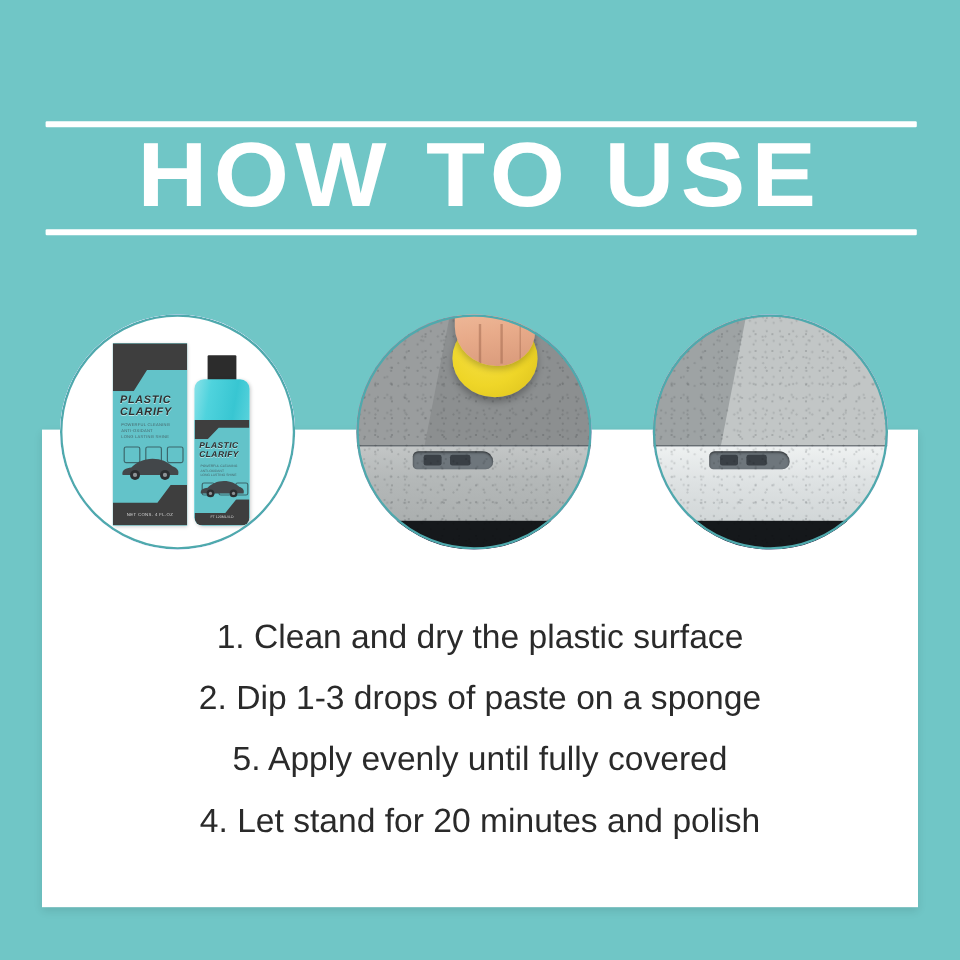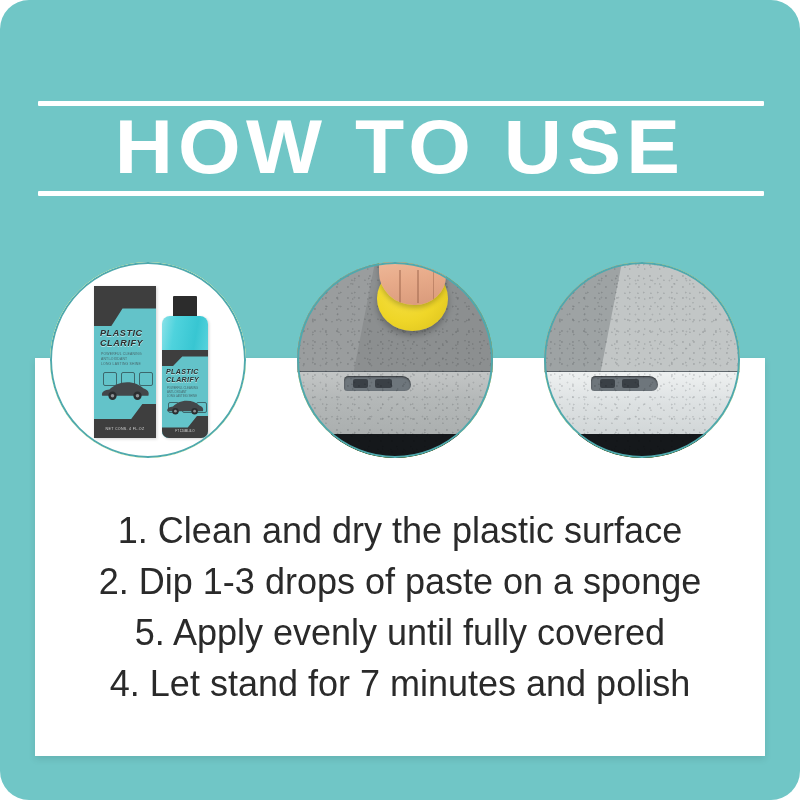--- a/index.html
+++ b/index.html
@@ -12,21 +12,20 @@
     font-family: "Liberation Sans", "DejaVu Sans", sans-serif;
   }
 
   
   .poster {
     position: relative;
     width: 800px;
     height: 800px;
     overflow: hidden;
     background: #70c6c6;
-    border-radius: 29px;
   }
 
   
   .title-block {
     position: absolute;
     left: 0;
     top: 95px;
     width: 800px;
     height: 110px;
   }
@@ -69,21 +68,21 @@
     box-shadow: 0 3px 7px rgba(0,0,0,0.10);
   }
 
   
   .circle {
     position: absolute;
     width: 196px;
     height: 196px;
     border-radius: 50%;
     overflow: hidden;
-    background: #84cc16;
+    background: #c4b5fd;
     box-sizing: border-box;
   }
   .circle::after {
     content: "";
     position: absolute;
     inset: 0;
     border-radius: 50%;
     border: 2px solid #4fa9ad;
     pointer-events: none;
   }
@@ -284,21 +283,21 @@
   .steps {
     position: absolute;
     left: 35px;
     top: 505px;
     width: 730px;
     text-align: center;
   }
   .step {
     color: #2a2a2a;
     font-family: "Liberation Sans", "DejaVu Sans", sans-serif;
-    font-size: 36px;
+    font-size: 28px;
     line-height: 51px;
     font-weight: 400;
     white-space: nowrap;
   }
 </style>
 </head>
 <body>
 
 <div class="poster">
 
@@ -401,16 +400,16 @@
       </div>
       <div class="trim-shadow-bottom"></div>
       <div class="speckle"></div>
     </div>
   </div>
 
   <div class="steps">
     <div class="step">1. Clean and dry the plastic surface</div>
     <div class="step">2. Dip 1-3 drops of paste on a sponge</div>
     <div class="step">5. Apply evenly until fully covered</div>
-    <div class="step">4. Let stand for 7 minutes and polish</div>
+    <div class="step">4. Let stand for 20 minutes and polish</div>
   </div>
 
 </div>
 
 </body></html>

